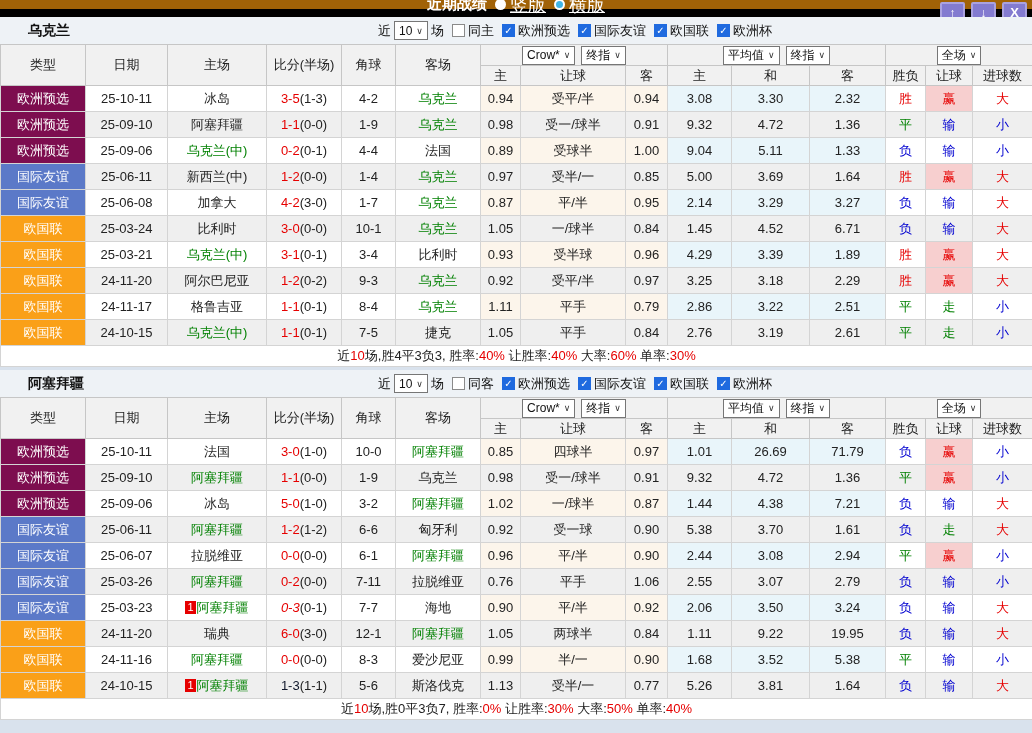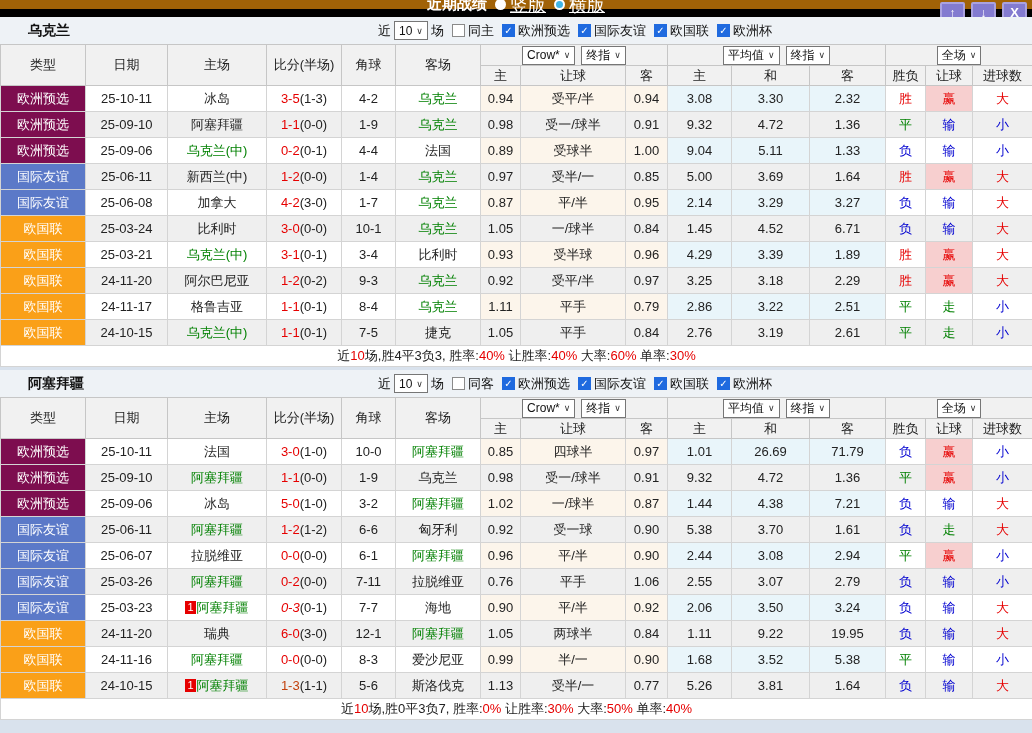--- a/index.html
+++ b/index.html
@@ -620,21 +620,21 @@
     <td class="bg-blue">3.52</td>
     <td class="bg-blue">5.38</td>
     <td style="color: rgb(0, 128, 0);">平</td>
     <td style="color: rgb(0, 0, 208);">输</td>
     <td style="color: rgb(0, 0, 208);">小</td>
   </tr>
         <tr class="alt">
     <td class="type" style="background: rgb(250, 160, 24);">欧国联</td>
     <td>24-10-15</td>
     <td><span class="badge">1</span><span style="color: rgb(0, 128, 0);">阿塞拜疆</span></td>
-    <td><span class="ft" style="color: #c2410c;">1-3</span><span>(1-1)</span></td>
+    <td><span class="ft" style="color: #0f172a;">1-3</span><span>(1-1)</span></td>
     <td>5-6</td>
     <td><span>斯洛伐克</span></td>
     <td class="bg-cream">1.13</td>
     <td class="bg-cream">受半/一</td>
     <td class="bg-cream">0.77</td>
     <td class="bg-blue">5.26</td>
     <td class="bg-blue">3.81</td>
     <td class="bg-blue">1.64</td>
     <td style="color: rgb(0, 0, 208);">负</td>
     <td style="color: rgb(0, 0, 208);">输</td>

